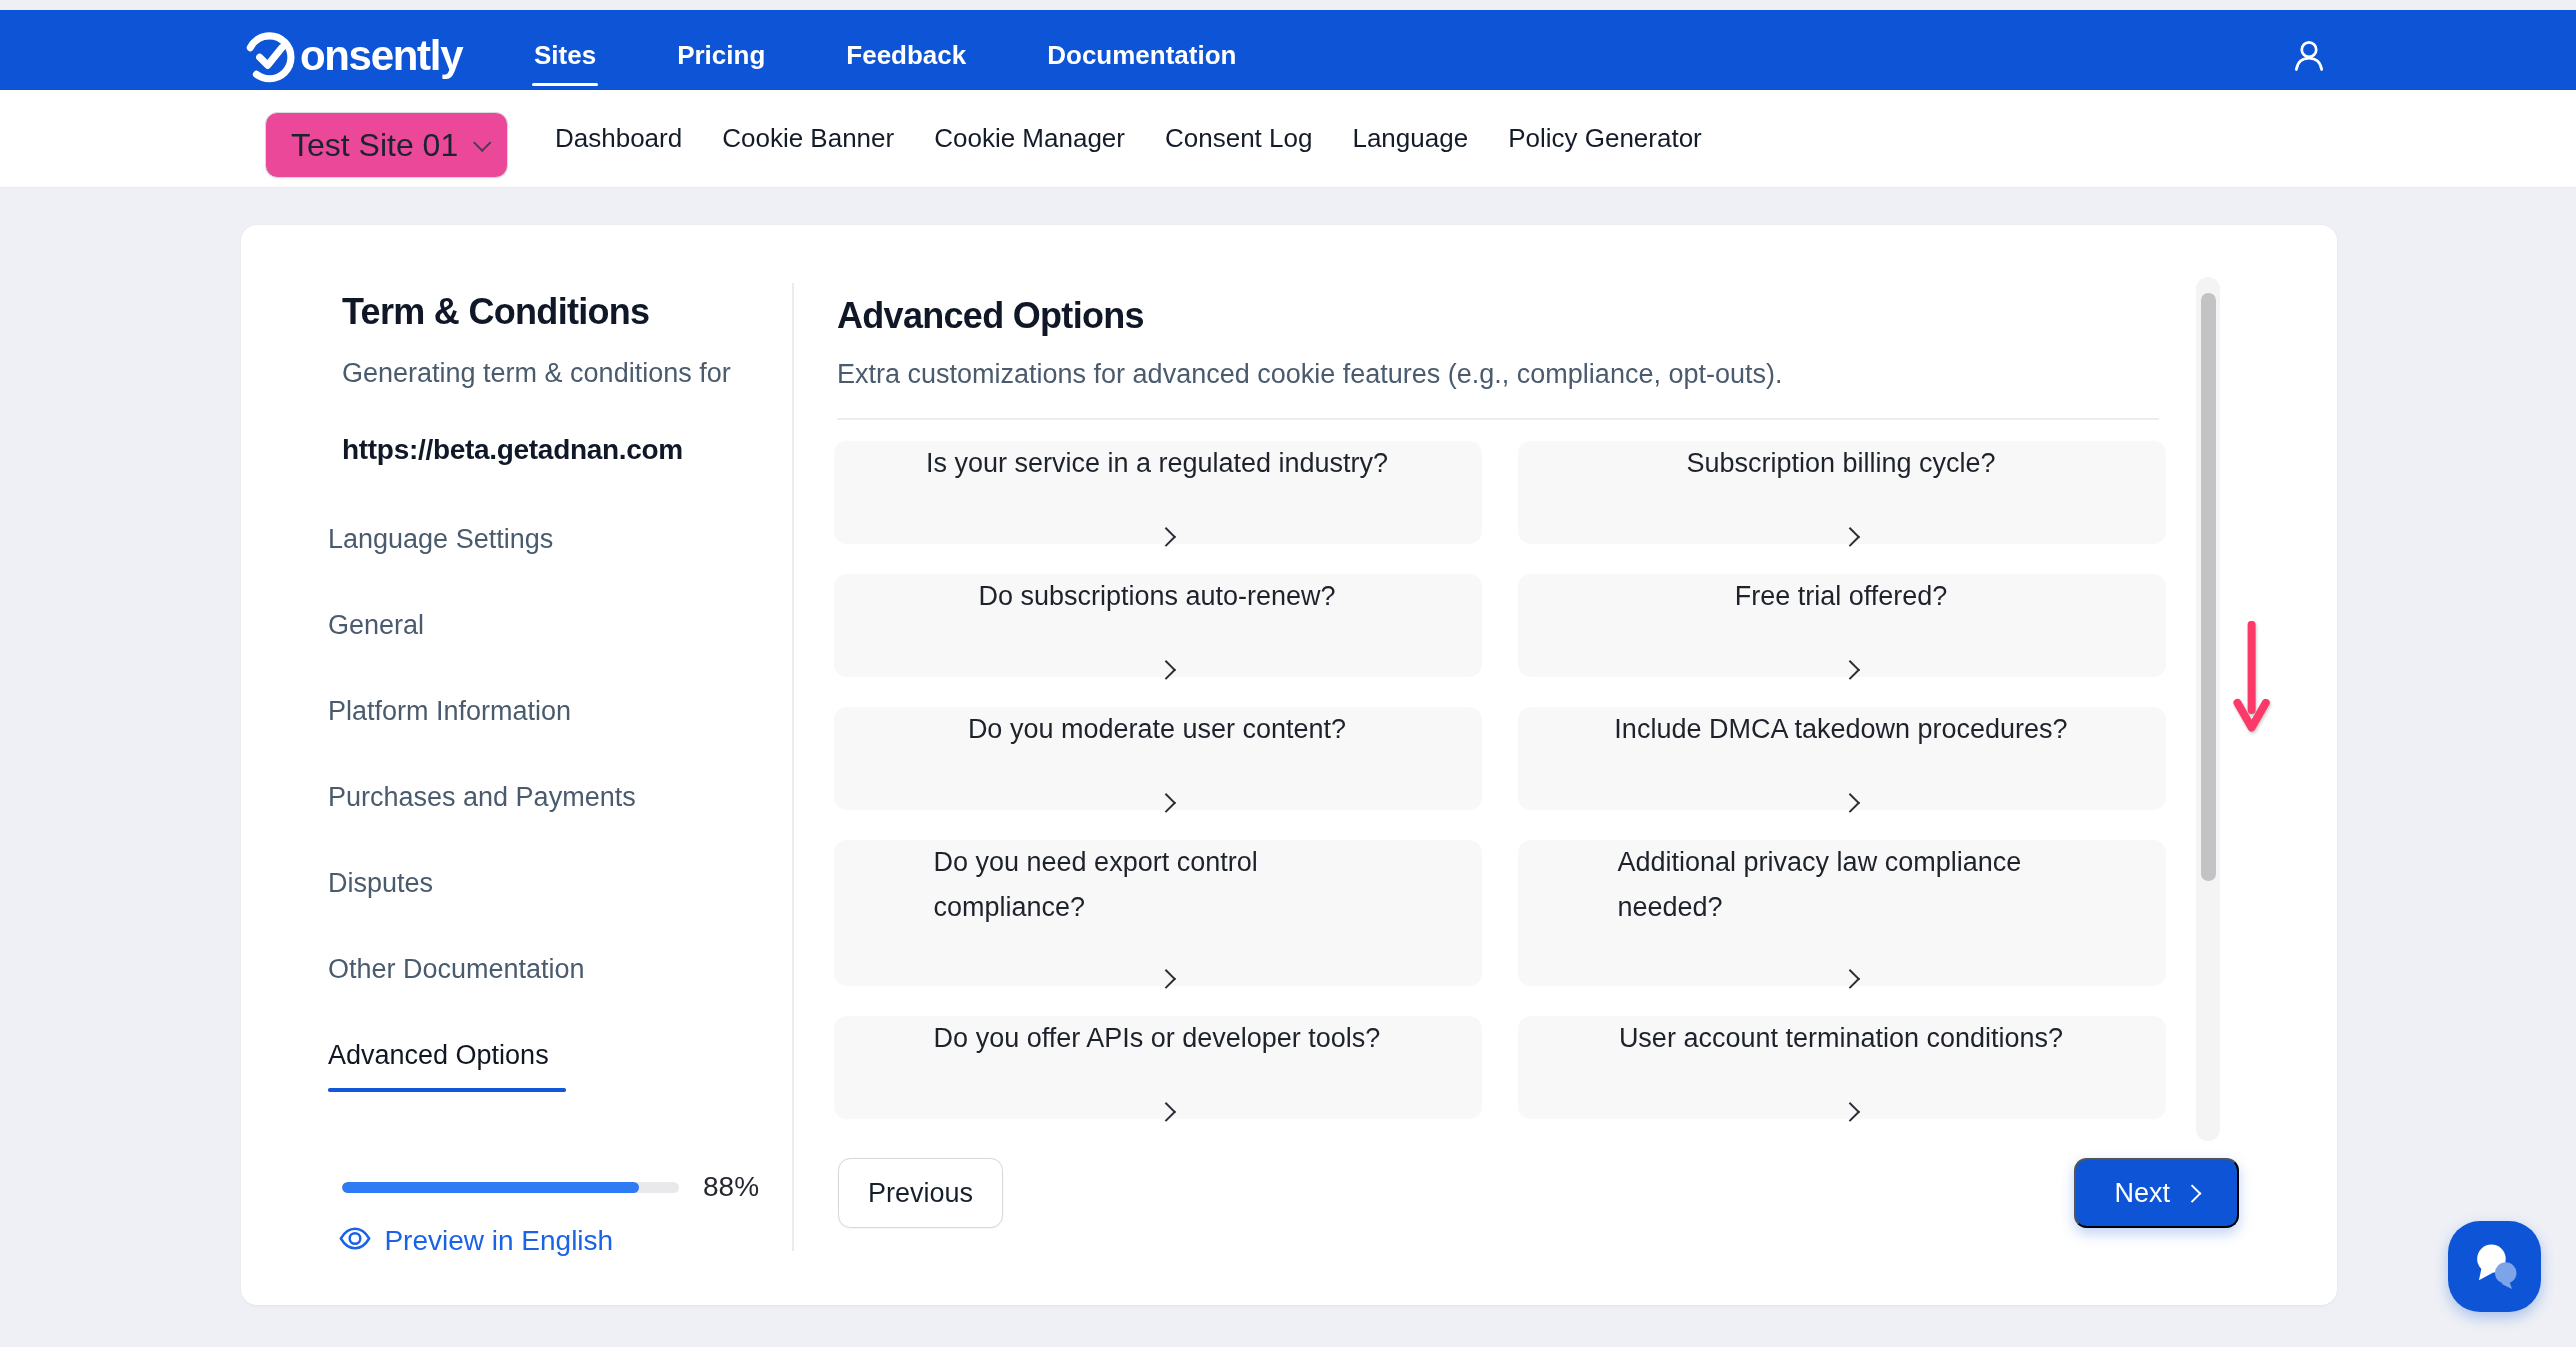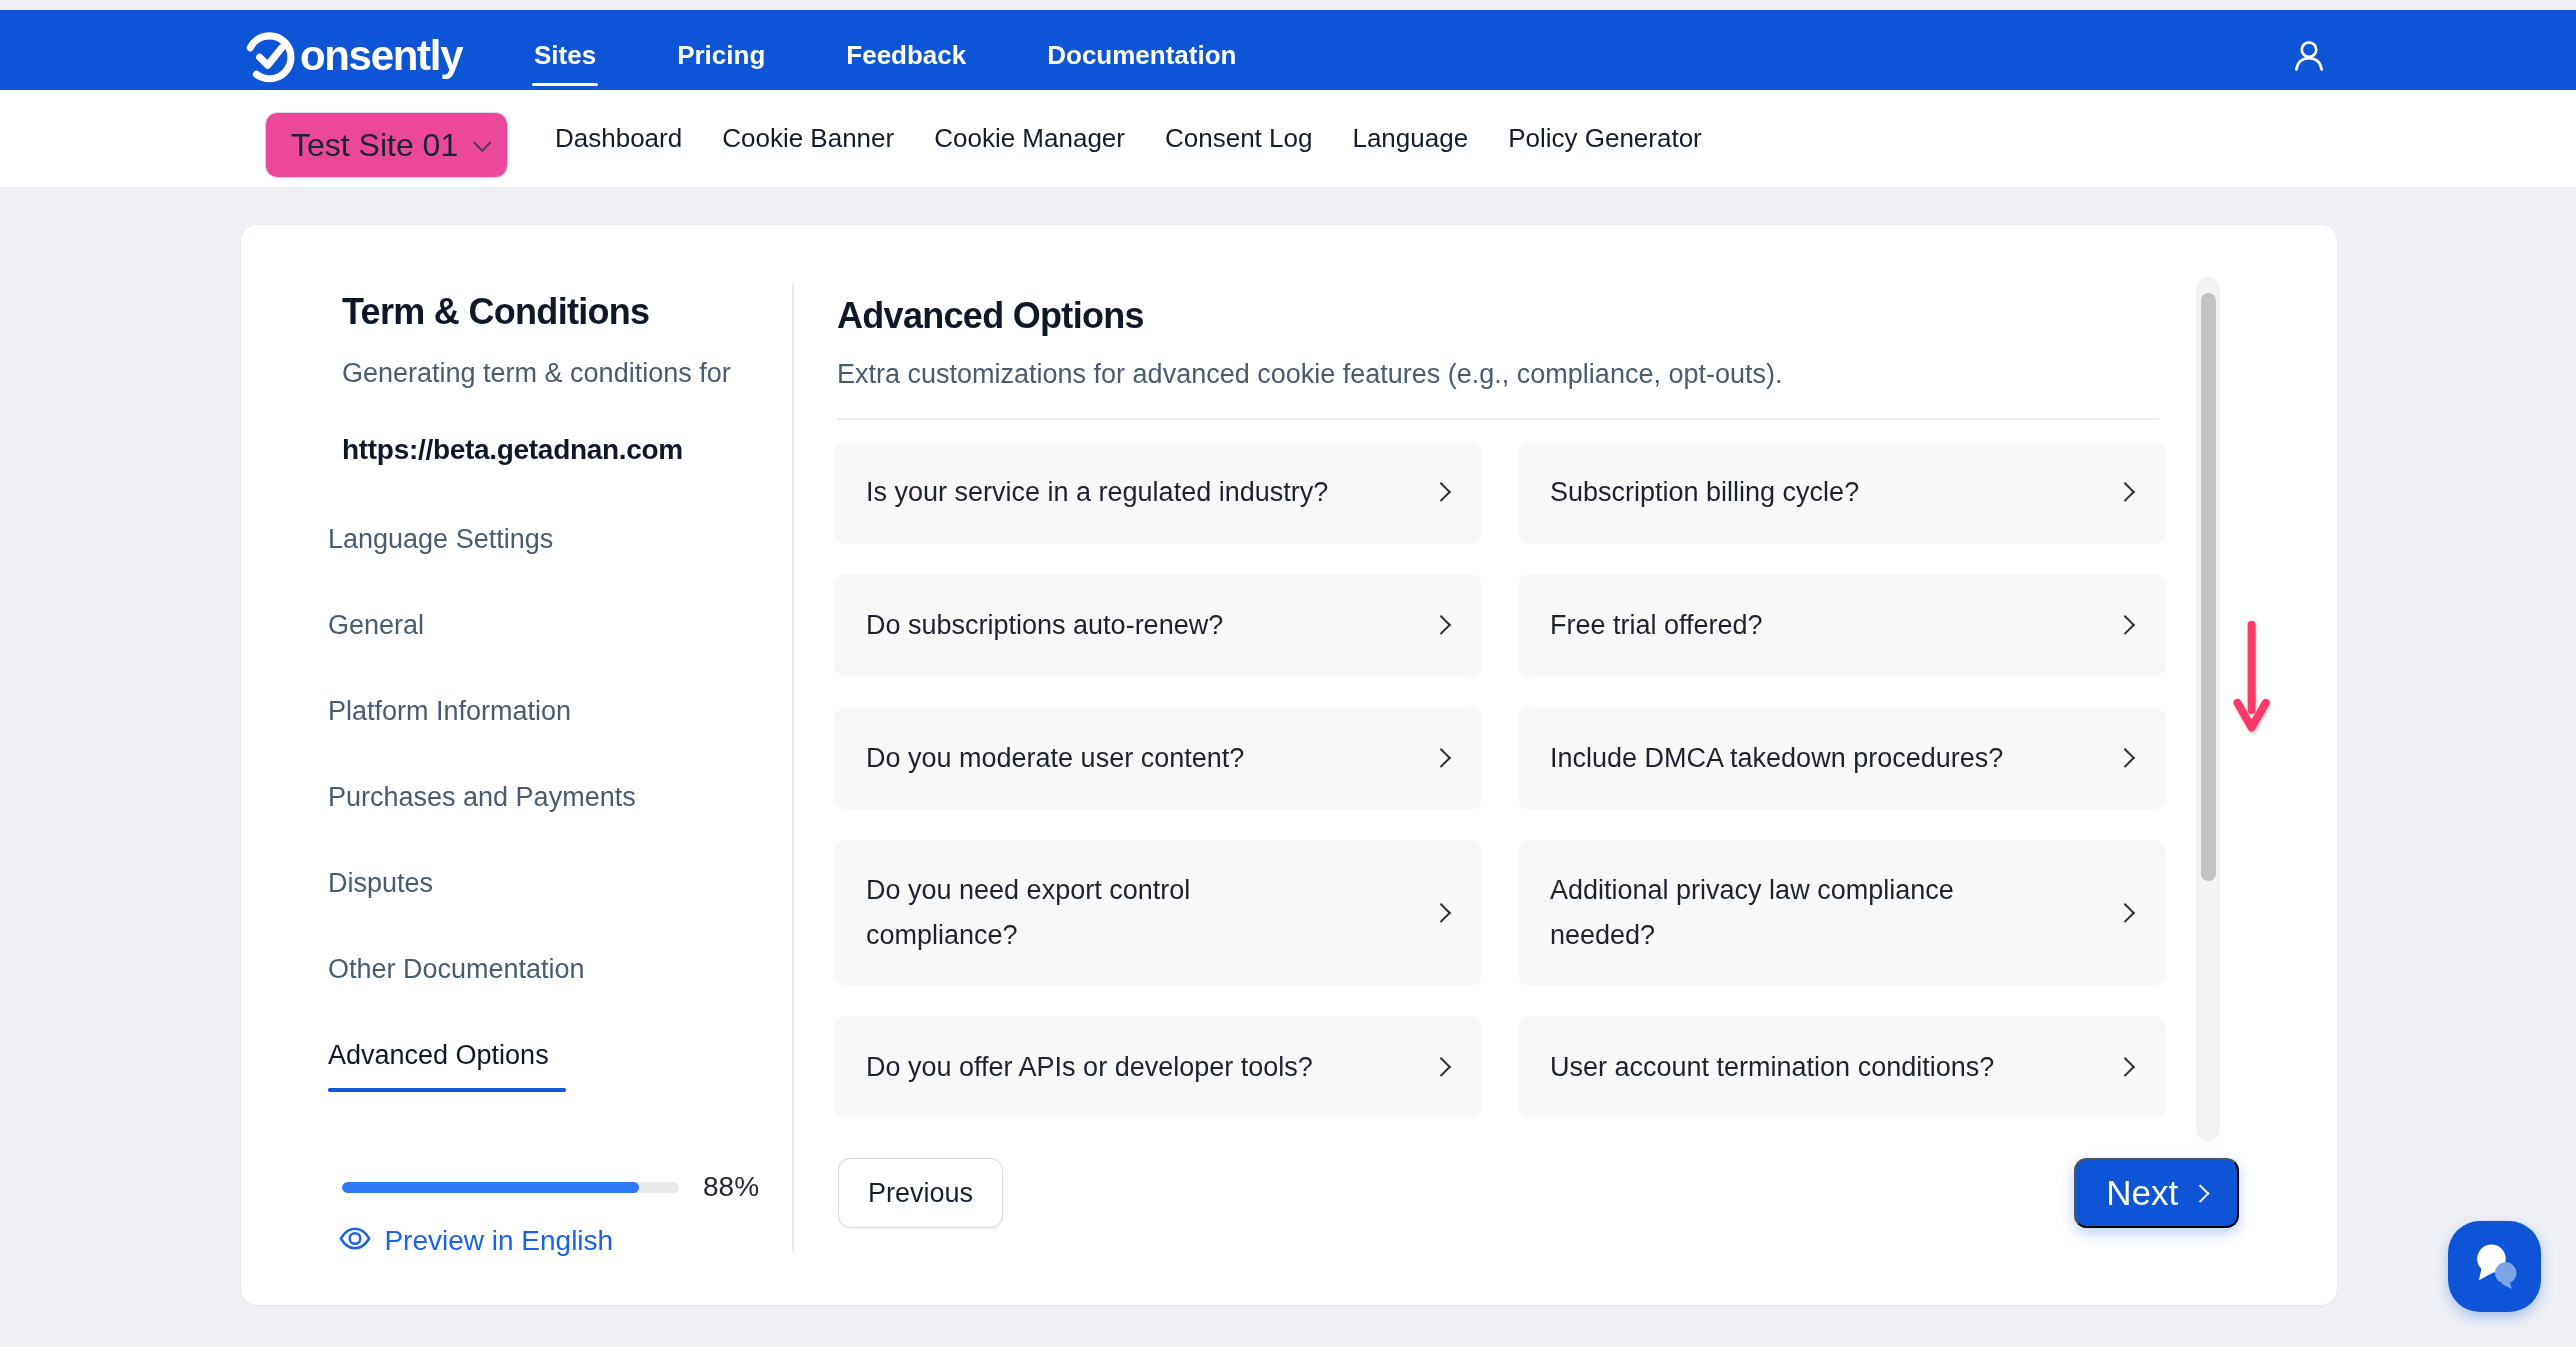--- a/index.html
+++ b/index.html
@@ -39,30 +39,30 @@
   .progress-track { position:absolute; left:0; top:12.5px; width:337px; height:11.6px; background:#e9e9eb; border-radius:6.3px; overflow:hidden; }
   .progress-fill { width:88%; height:100%; background:#2e7bf4; border-radius:6.3px; }
   .progress-pct { position:absolute; left:361px; top:0; font-size:28px; color:#23272e; line-height:36px; }
   .preview-link { position:absolute; left:98px; top:1000px; display:flex; align-items:center; gap:13.4px; color:#1a63e8; font-size:28px; font-weight:500; cursor:pointer; }
 
   
   .panel-title { position:absolute; left:596px; top:70px; font-size:36px; font-weight:700; color:#101828; letter-spacing:-0.7px; }
   .panel-desc { position:absolute; left:596px; top:134px; font-size:27px; color:#4a5b6e; }
   .panel-divider { position:absolute; left:596px; top:193px; width:1322px; height:1.8px; background:#ebedf0; }
   .qgrid { position:absolute; left:593px; top:216px; width:1331px; display:grid; grid-template-columns:648px 648px; column-gap:36px; grid-template-rows:103px 103px 103px 146px 103px; row-gap:30px; }
-  .tile { background:#f8f8f9; border-radius:12.5px; display:flex; align-items:center; justify-content:space-between; padding:0 34px 0 32px; cursor:pointer; }
+  .tile { background:#f8f8f9; border-radius:12.5px; display:flex; align-items:center; justify-content:space-between; padding:0 34px 0 32px; cursor:pointer;flex-direction:column; }
   .tile .qlabel { font-size:27px; line-height:45px; color:#1d222b; }
   .tile.wrap .qlabel { max-width:447px; }
   .chev-right { width:14.3px; height:14.3px; border-top:2.9px solid #2b2e34; border-right:2.9px solid #2b2e34; transform:rotate(45deg); flex-shrink:0; margin-left:18px; }
 
   .scrollbar { position:absolute; left:1955px; top:52px; width:24px; height:864px; background:#f4f4f5; border-radius:12.5px; }
   .scroll-thumb { position:absolute; left:5.4px; top:16px; width:14.3px; height:588px; background:#c3c3c6; border-radius:7.2px; cursor:pointer; }
 
   .btn-prev { position:absolute; left:597px; top:933px; width:165px; height:70px; background:#fff; border:1.8px solid #d6d8dd; border-radius:12.5px; box-shadow:0 0.9px 1.8px rgba(16,24,40,.05); display:flex; align-items:center; justify-content:center; font-size:27px; color:#16202c; cursor:pointer; }
-  .btn-next { position:absolute; left:1833px; top:933px; width:165px; height:70px; background:#0d55d6; border-radius:12.5px; display:flex; align-items:center; justify-content:center; gap:16px; font-size:35px; color:#fff; cursor:pointer; box-shadow:0 5.4px 12.5px rgba(13,85,214,.25); }
+  .btn-next { position:absolute; left:1833px; top:933px; width:165px; height:70px; background:#0d55d6; border-radius:12.5px; display:flex; align-items:center; justify-content:center; gap:16px; font-size:27px; color:#fff; cursor:pointer; box-shadow:0 5.4px 12.5px rgba(13,85,214,.25); }
   .btn-next .chev { width:12.5px; height:12.5px; border-top:2.9px solid #fff; border-right:2.9px solid #fff; transform:rotate(45deg); }
 
   
   .note { position:absolute; left:2238px; top:521px; font-size:28px; font-weight:700; color:#fb3a6a; line-height:41px;
           text-shadow:-2.7px -2.7px 0 #fff, 2.7px -2.7px 0 #fff, -2.7px 2.7px 0 #fff, 2.7px 2.7px 0 #fff, 0 -2.7px 0 #fff, 0 2.7px 0 #fff, -2.7px 0 0 #fff, 2.7px 0 0 #fff, 0 4.5px 5.4px rgba(100,100,100,.35); }
   .note-arrow { position:absolute; left:2233px; top:621px; filter:drop-shadow(1.8px 2.7px 1.8px rgba(120,120,120,.4)); }
 
   
   .chat-btn { position:absolute; left:2448px; top:1221px; width:93px; height:91px; border-radius:32px; background:#0d55d6; display:flex; align-items:center; justify-content:center; cursor:pointer; box-shadow:0 5.4px 14.3px rgba(13,85,214,.3); }
 </style>

